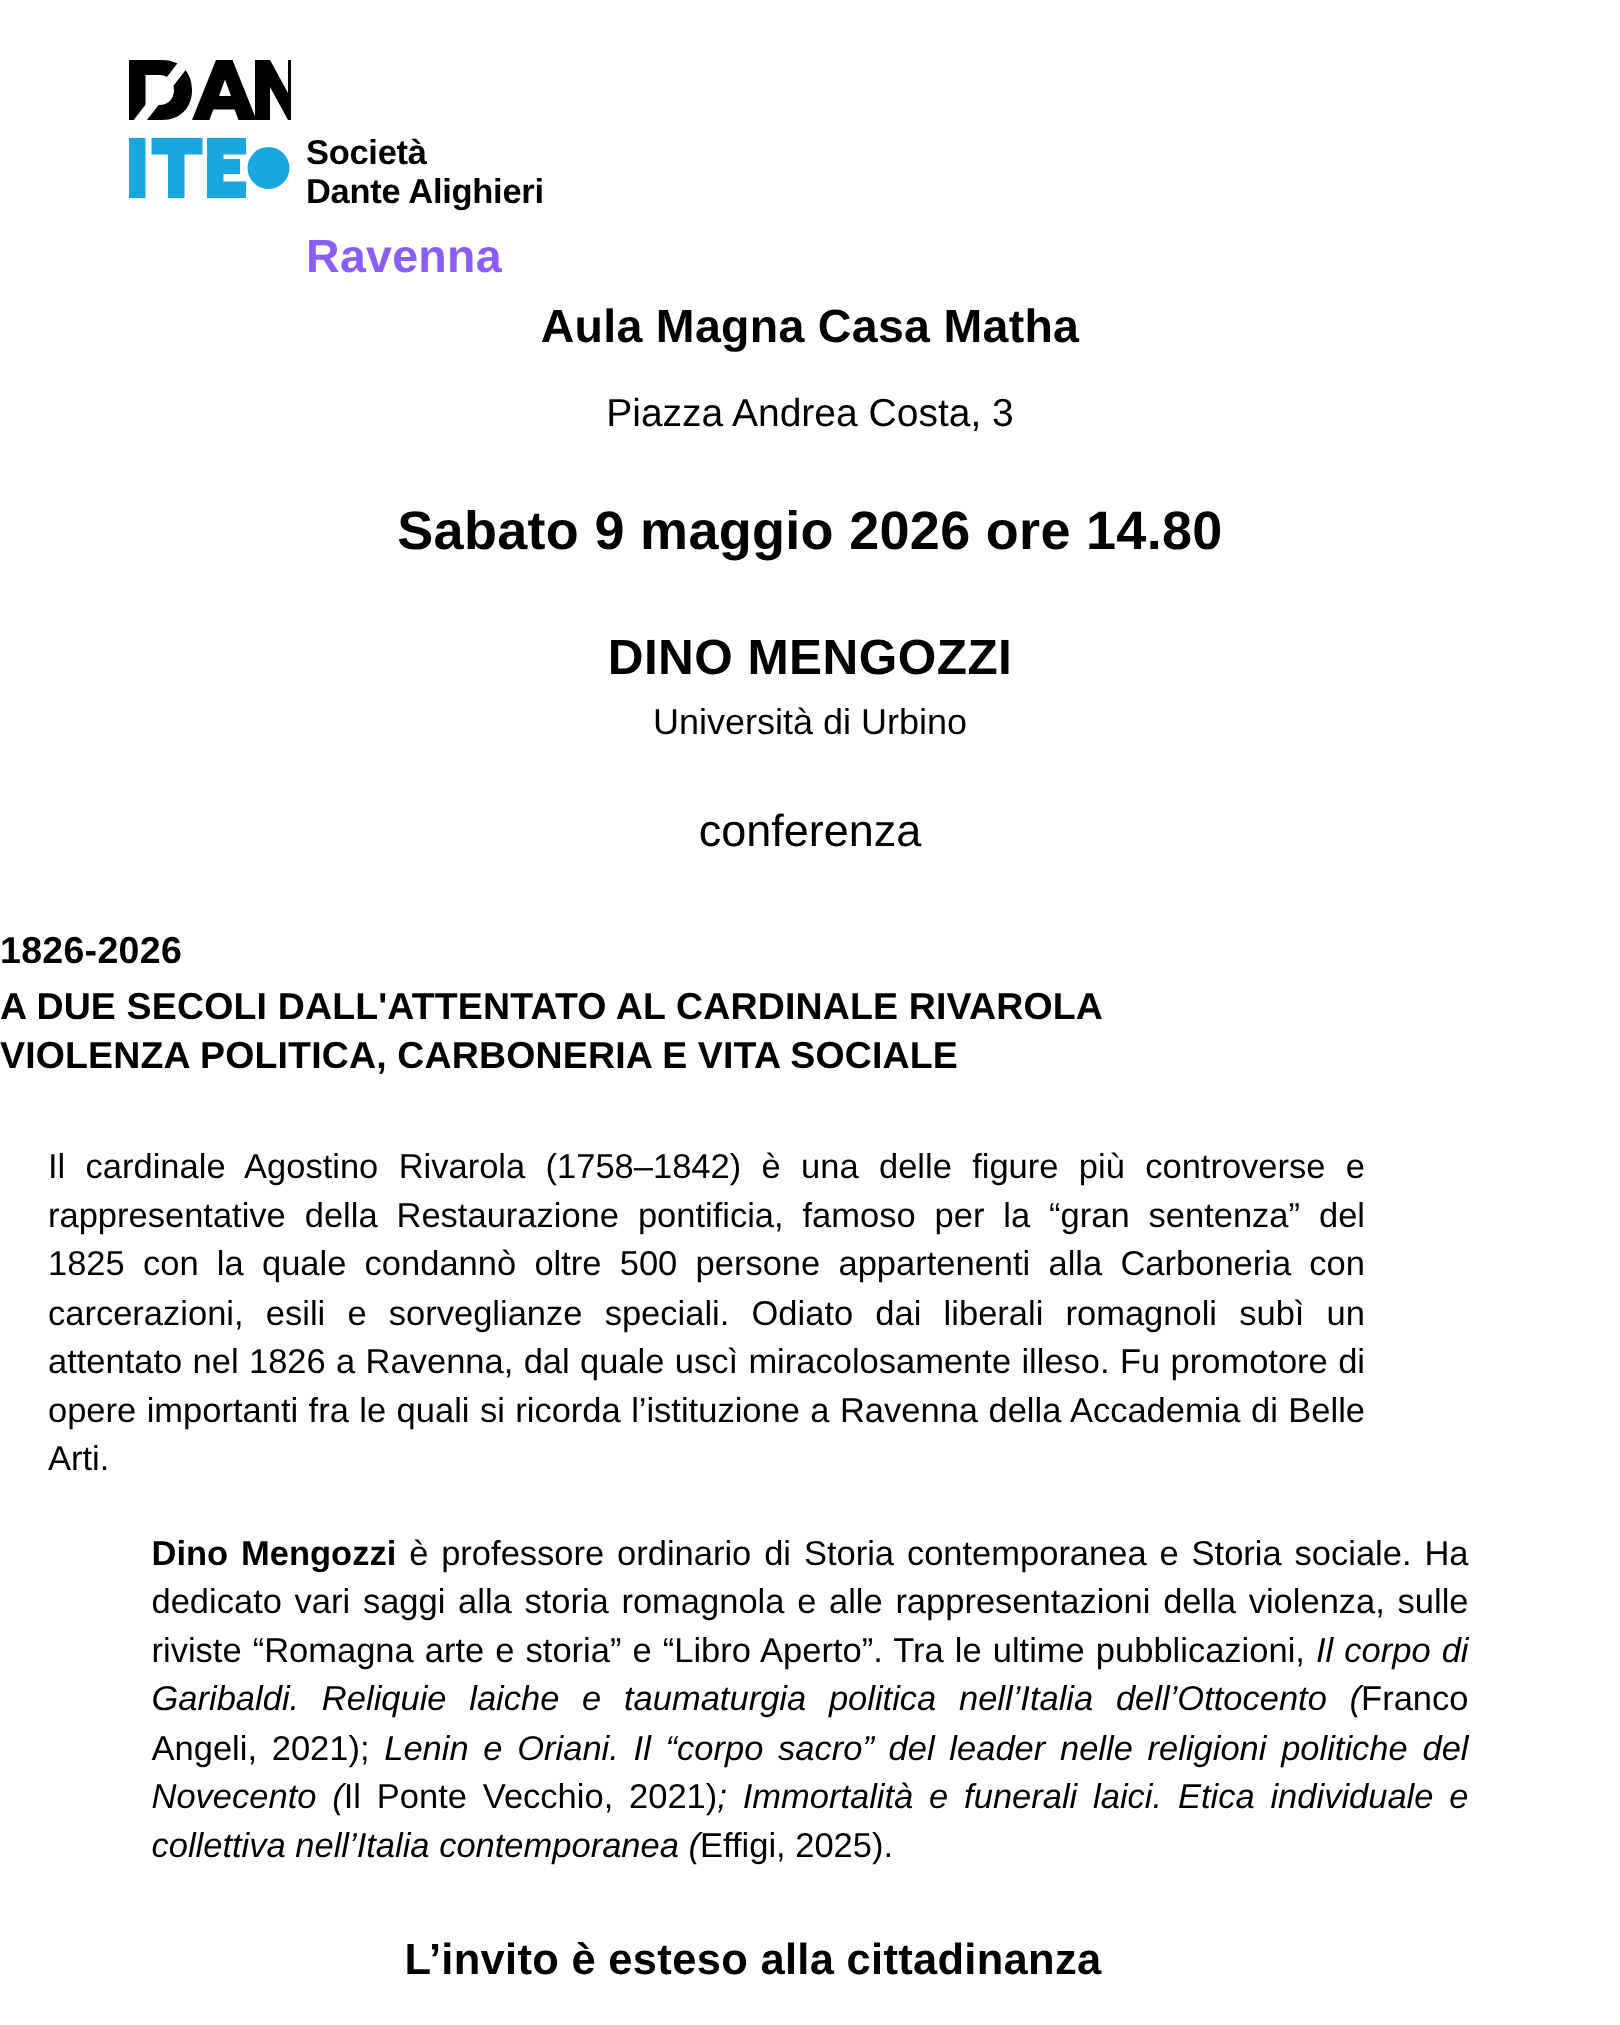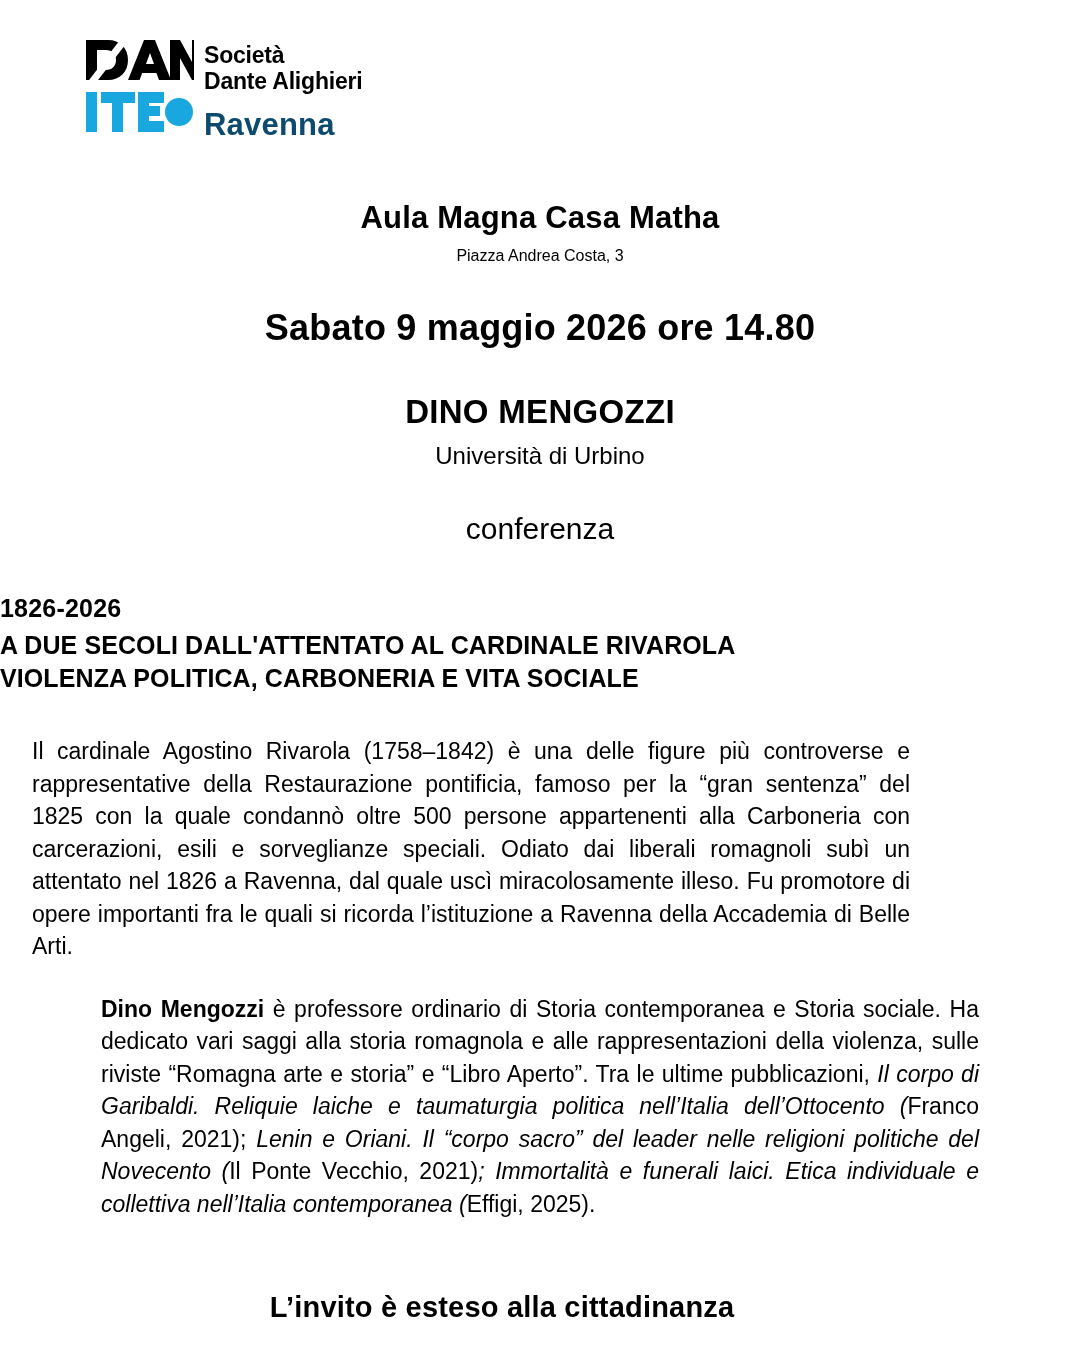--- a/index.html
+++ b/index.html
@@ -28,33 +28,34 @@
     width: 110px;
     height: 100px;
     position: relative;
     flex: 0 0 auto;
   }
   .logo-mark svg { display: block; }
 
   .logo-text {
     margin-left: 10px;
     padding-top: 6px;
+    margin-top: 46px;
   }
   .logo-line1, .logo-line2 {
     font-weight: bold;
     font-size: 23px;
     line-height: 26px;
     letter-spacing: -0.2px;
     color: #000000;
   }
   .logo-city {
     font-weight: bold;
     font-size: 31px;
     line-height: 34px;
-    color: #0c4a6e;
+    color: #8b5cf6;
     margin-top: 14px;
     letter-spacing: 0.2px;
   }
 
   
   .content {
     position: absolute;
     left: 0;
     top: 0;
     width: 1080px;
@@ -62,22 +63,22 @@
 
   .venue {
     text-align: center;
     font-weight: bold;
     font-size: 31px;
     margin-top: 200px;
     letter-spacing: 0.2px;
   }
   .venue-address {
     text-align: center;
-    font-size: 16px;
-    margin-top: 11px;
+    font-size: 26px;
+    margin-top: 24px;
   }
   .datetime {
     text-align: center;
     font-weight: bold;
     font-size: 36px;
     margin-top: 42px;
     letter-spacing: 0.2px;
   }
   .speaker {
     text-align: center;

